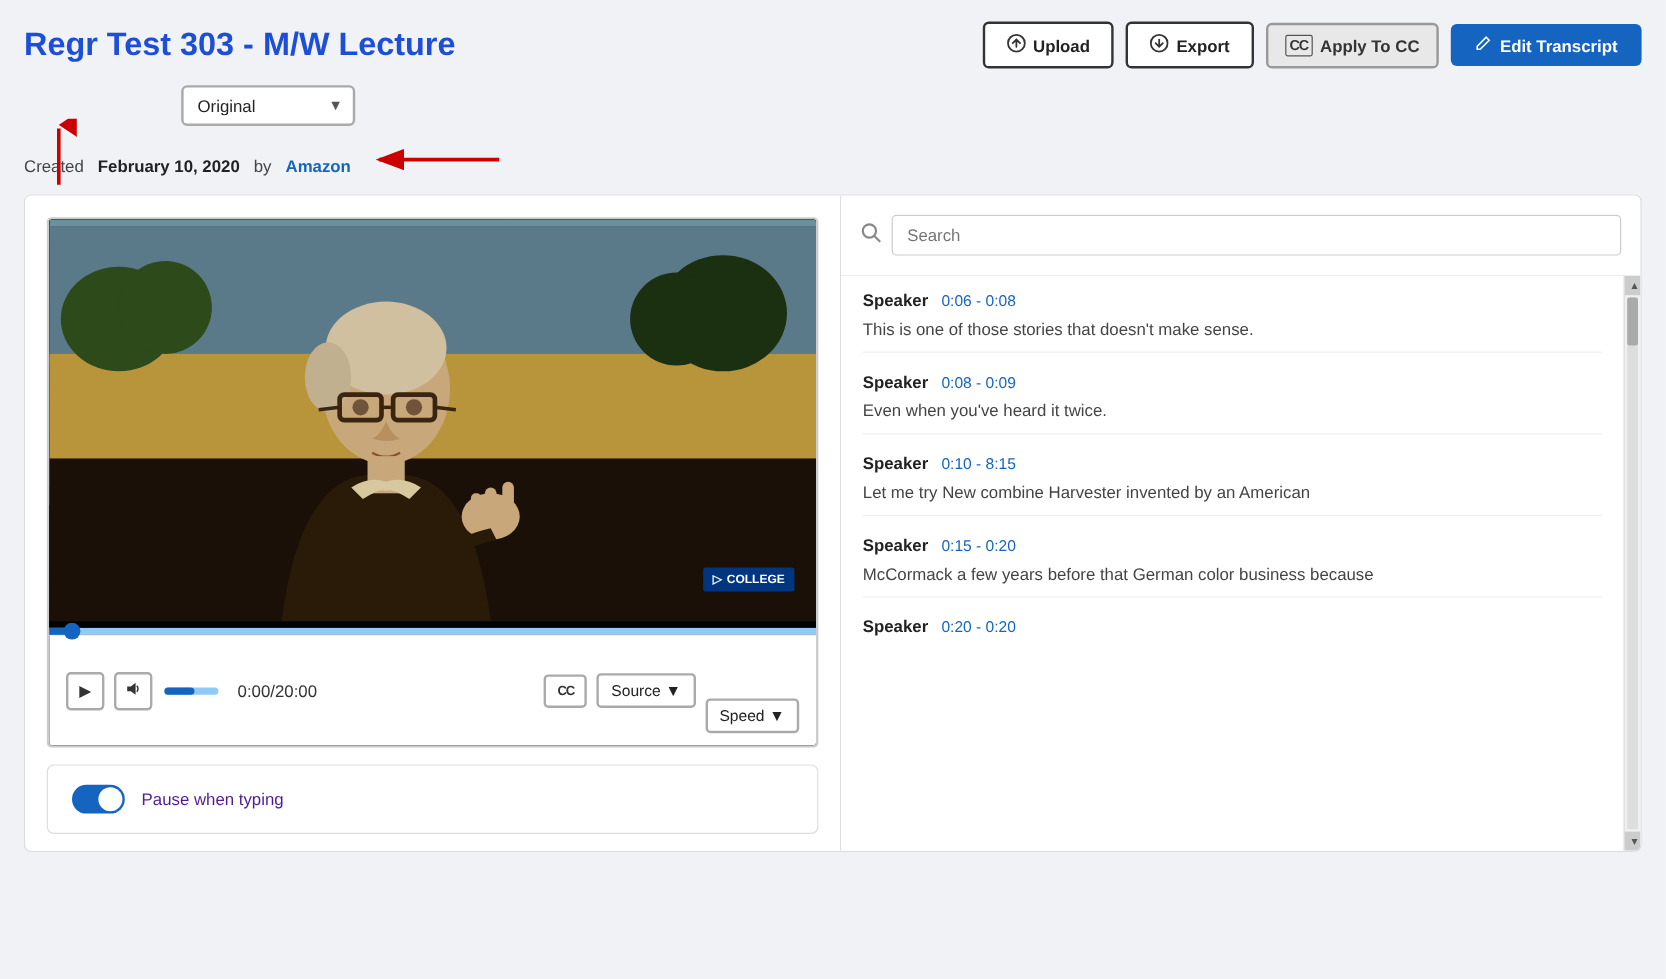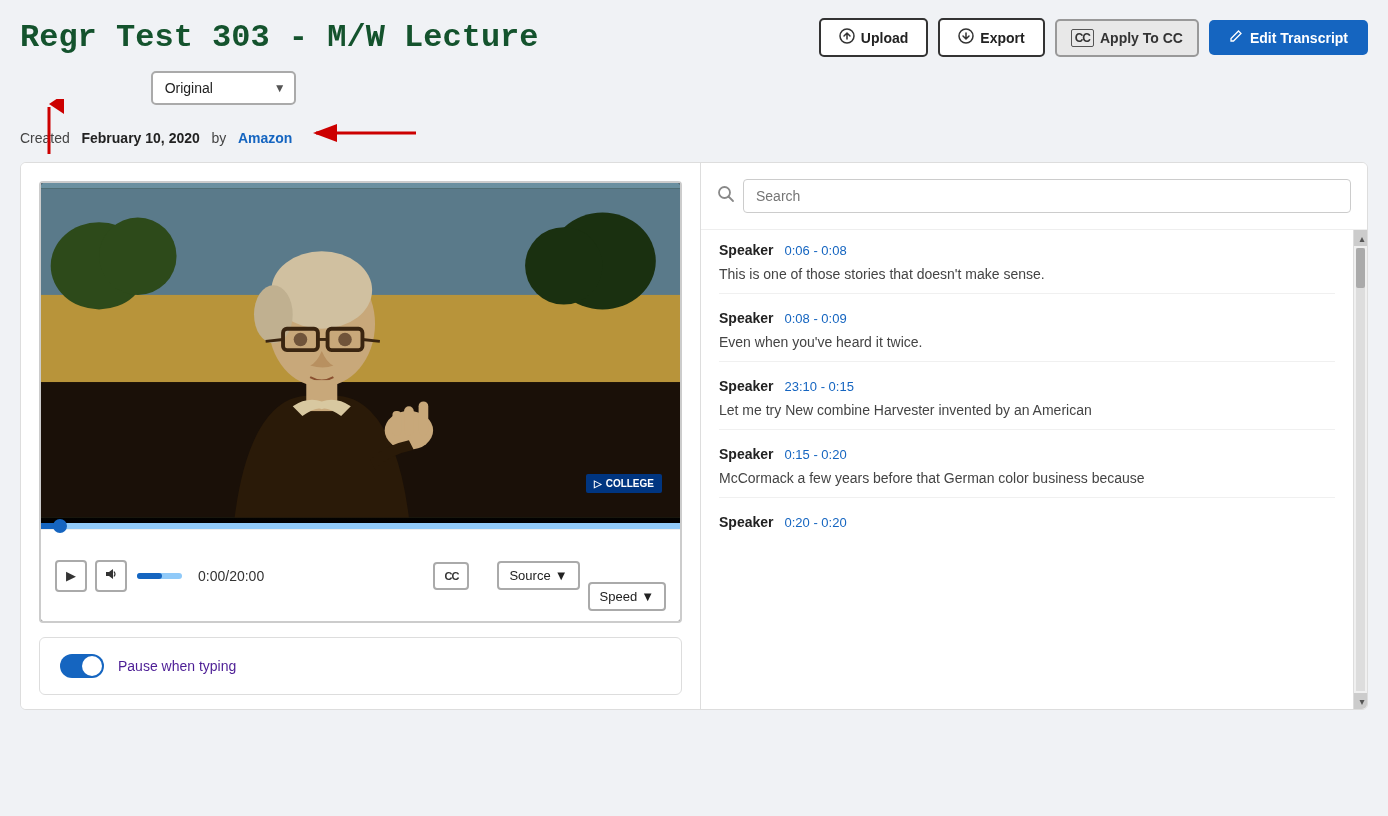--- a/index.html
+++ b/index.html
@@ -15,24 +15,23 @@
       padding: 18px 20px 20px 20px;
     }
     
     .header {
       display: flex;
       align-items: center;
       justify-content: space-between;
       margin-bottom: 14px;
     }
     .header-title {
-      font-size: 32px;
+      font-size: 27px;
       font-weight: 700;
-      color: #14532d;
-      font-family: Liberation Mono, monospace;
+      color: #1d4ed8;
     }
     .header-buttons {
       display: flex;
       gap: 10px;
       align-items: center;
     }
     .btn-outline {
       display: flex;
       align-items: center;
       gap: 6px;
@@ -257,21 +256,20 @@
       align-items: center;
       gap: 4px;
       padding: 5px 10px;
       border: 2px solid #aaa;
       border-radius: 4px;
       background: white;
       cursor: pointer;
       font-size: 13px;
       color: #222;
       font-weight: 500;
-      margin-left: 20px;
     }
     .speed-btn {
       display: flex;
       align-items: center;
       gap: 4px;
       padding: 5px 10px;
       border: 2px solid #aaa;
       border-radius: 4px;
       background: white;
       cursor: pointer;
@@ -638,21 +636,21 @@
             <div class="transcript-item">
       <div class="speaker-line">
         <span class="speaker-name">Speaker</span>
         <span class="timestamp">0:08 - 0:09</span>
       </div>
       <div class="transcript-text">Even when you've heard it twice.</div>
     </div>
             <div class="transcript-item">
       <div class="speaker-line">
         <span class="speaker-name">Speaker</span>
-        <span class="timestamp">23:10 - 0:15</span>
+        <span class="timestamp">0:10 - 8:15</span>
       </div>
       <div class="transcript-text">Let me try New combine Harvester invented by an American</div>
     </div>
             <div class="transcript-item">
       <div class="speaker-line">
         <span class="speaker-name">Speaker</span>
         <span class="timestamp">0:15 - 0:20</span>
       </div>
       <div class="transcript-text">McCormack a few years before that German color business because</div>
     </div>

